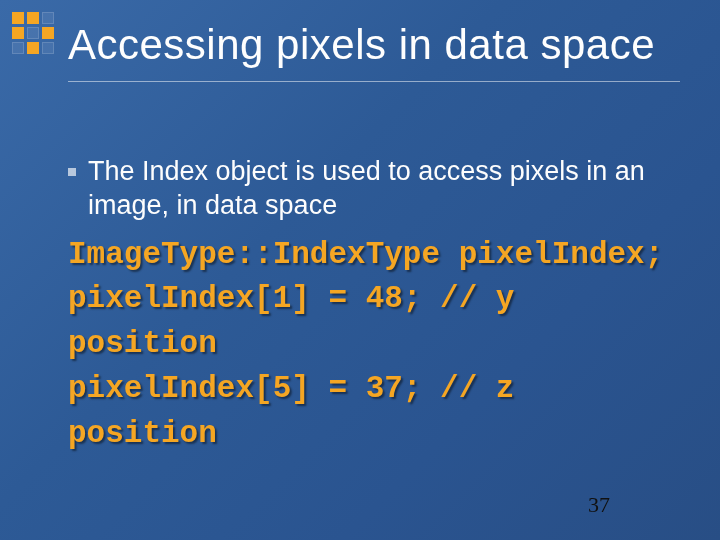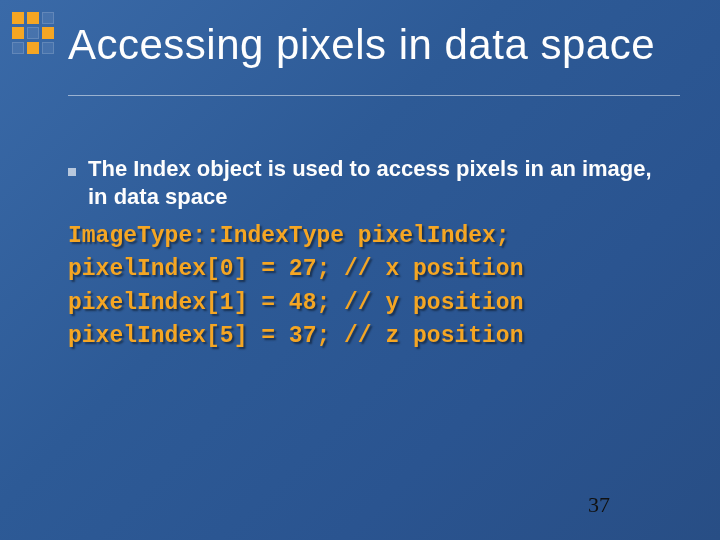--- a/index.html
+++ b/index.html
@@ -32,21 +32,21 @@
   .dim { background: rgba(255,255,255,0.08); border: 1px solid rgba(255,255,255,0.15); box-sizing: border-box; }
   .title {
     position: absolute;
     top: 22px;
     left: 68px;
     right: 40px;
     font-size: 42px;
     font-weight: 300;
     line-height: 1.08;
     color: #fefefe;
-    padding-bottom: 28px;
+    padding-bottom: 14px;
     border-bottom: 1px solid rgba(255,255,255,0.5);
     letter-spacing: 0.5px;
   }
   .body {
     position: absolute;
     top: 155px;
     left: 68px;
     right: 48px;
   }
   .bullet-row {
@@ -56,29 +56,29 @@
   }
   .bullet-marker {
     width: 8px;
     height: 8px;
     background: rgba(255,255,255,0.65);
     margin-top: 13px;
     margin-right: 12px;
     flex: 0 0 auto;
   }
   .bullet-text {
-    font-size: 22px;
-    font-weight: 700;
+    font-size: 27px;
+    font-weight: 400;
     line-height: 1.25;
     color: #fdfdfd;
   }
   .code {
     margin-top: 10px;
     font-family: "Courier New", monospace;
-    font-size: 23px;
+    font-size: 31px;
     font-weight: bold;
     line-height: 1.45;
     color: #f5a623;
     text-shadow: 2px 2px 2px rgba(0,0,0,0.45);
   }
   .page-num {
     position: absolute;
     right: 110px;
     bottom: 22px;
     font-family: Georgia, "Times New Roman", serif;
@@ -105,21 +105,20 @@
 
   <div class="title">Accessing pixels in data space</div>
 
   <div class="body">
     <div class="bullet-row">
       <div class="bullet-marker"></div>
       <div class="bullet-text">The Index object is used to access pixels in an image, in data space</div>
     </div>
     <div class="code">
       <div>ImageType::IndexType pixelIndex;</div>
-      <div>pixelIndex[0] = 27; // x position</div>
       <div>pixelIndex[1] = 48; // y position</div>
       <div>pixelIndex[5] = 37; // z position</div>
     </div>
   </div>
 
   <div class="page-num">37</div>
 
 </div>
 
 </body></html>

